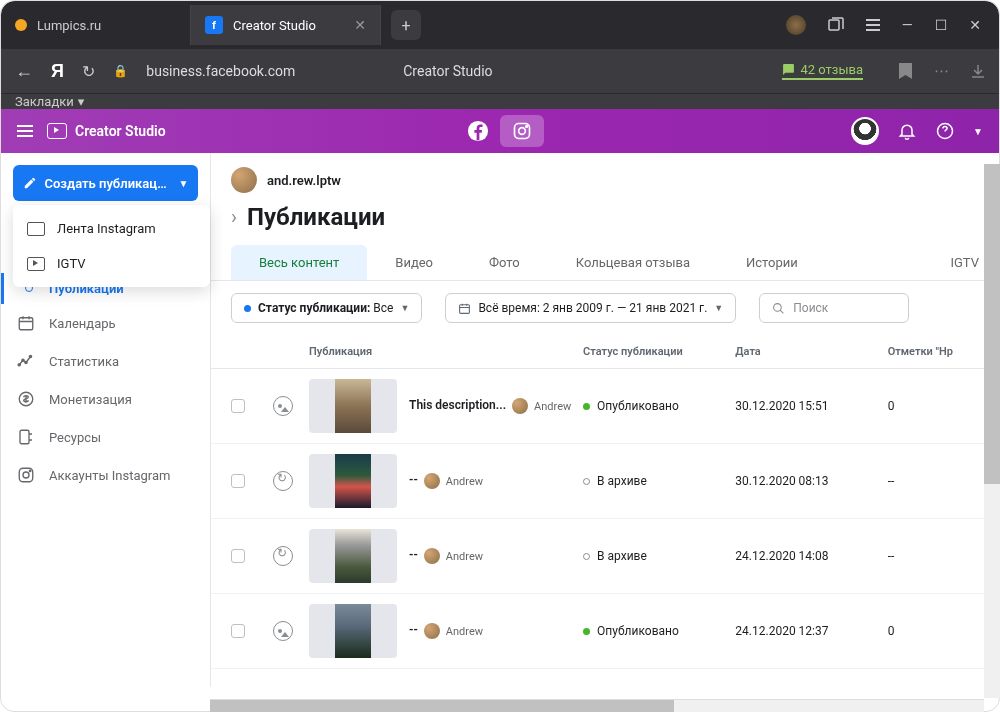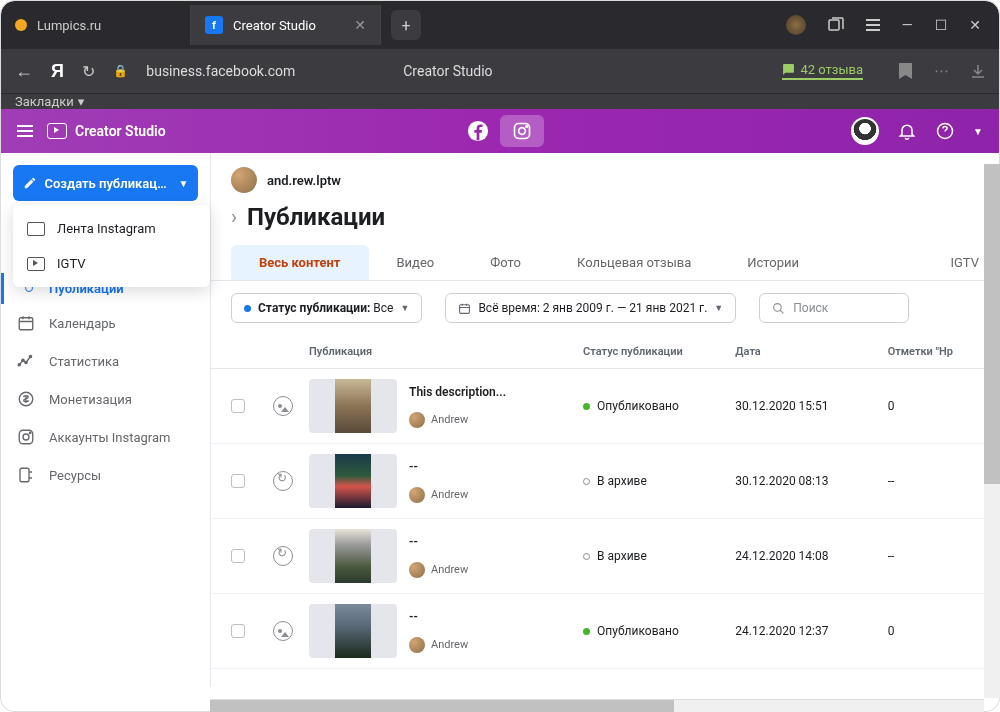--- a/index.html
+++ b/index.html
@@ -65,21 +65,21 @@
 .acct { display: flex; align-items: center; gap: 10px; padding: 14px 20px 10px; }
 .acct-av { width: 26px; height: 26px; border-radius: 50%; background: radial-gradient(circle at 30% 30%, #d4a574, #8b6f47); }
 .acct-name { font-size: 13px; font-weight: 600; color: #1c1e21; }
 .breadcrumb { display: flex; align-items: center; gap: 10px; padding: 0 20px 14px; }
 .bc1 { font-size: 24px; color: #8a8d91; font-weight: 400; }
 .bc-sep { color: #8a8d91; font-size: 20px; }
 .bc2 { font-size: 24px; color: #1c1e21; font-weight: 700; }
 
 .tabs { display: flex; border-bottom: 1px solid #e4e6eb; padding: 0 20px; gap: 0; }
 .ctab { padding: 10px 28px; font-size: 13px; color: #65676b; cursor: pointer; border-radius: 6px 6px 0 0; }
-.ctab.active { background: #e7f3ff; color: #c2410c; font-weight: 700; }
+.ctab.active { background: #e7f3ff; color: #15803d; font-weight: 400; }
 
 .filters { display: flex; gap: 23px; padding: 12px 20px; }
 .filter-btn { border: 1px solid #ccd0d5; background: #fff; border-radius: 6px; padding: 7px 12px; font-size: 12px; display: flex; align-items: center; gap: 7px; color: #1c1e21; cursor: pointer; }
 .filter-btn .dot { width: 7px; height: 7px; border-radius: 50%; background: #1877f2; }
 .filter-btn .chev { font-size: 9px; color: #606770; }
 .search-box { border: 1px solid #ccd0d5; border-radius: 6px; padding: 7px 12px; font-size: 12px; display: flex; align-items: center; gap: 8px; color: #8a8d91; min-width: 150px; }
 
 .table-head { display: flex; padding: 10px 20px; font-size: 11px; font-weight: 600; color: #606770; border-bottom: 1px solid #e4e6eb; }
 .col-chk { width: 42px; }
 .col-type { width: 36px; }
@@ -93,21 +93,21 @@
 .type-ico { width: 20px; height: 20px; border: 1.5px solid #8a8d91; border-radius: 50%; position: relative; }
 .type-ico.img::after { content: ''; position: absolute; left: 4px; top: 7px; width: 4px; height: 4px; background: #8a8d91; border-radius: 50%; }
 .type-ico.img::before { content: ''; position: absolute; right: 3px; bottom: 3px; border-left: 4px solid transparent; border-right: 4px solid transparent; border-bottom: 5px solid #8a8d91; }
 .type-ico.arc::after { content: '↻'; position: absolute; left: 3px; top: -1px; font-size: 12px; color: #8a8d91; }
 .thumb { width: 88px; height: 54px; background: #e4e6eb; border-radius: 4px; display: flex; align-items: center; justify-content: center; overflow: hidden; margin-right: 12px; }
 .thumb-inner { width: 36px; height: 54px; }
 .t1 { background: linear-gradient(180deg, #c9b896 0%, #8b7355 50%, #5a4a3a 100%); }
 .t2 { background: linear-gradient(180deg, #1a3a4a 0%, #2d5a3d 40%, #d4544a 60%, #1a1a2e 100%); }
 .t3 { background: linear-gradient(180deg, #e8e4d8 0%, #999 30%, #4a5a3d 70%, #2a3a2d 100%); }
 .t4 { background: linear-gradient(180deg, #7a8a9a 0%, #5a6a7a 40%, #1a2a1a 100%); }
-.pub-info { display: flex; flex-direction: column; gap: 13px; }
+.pub-info { display: flex; flex-direction: row; gap: 6px; }
 .pub-title { font-size: 12px; font-weight: 600; color: #1c1e21; }
 .pub-author { display: flex; align-items: center; gap: 6px; font-size: 11px; color: #65676b; }
 .pub-av { width: 16px; height: 16px; border-radius: 50%; background: radial-gradient(circle at 30% 30%, #d4a574, #8b6f47); }
 .status { display: flex; align-items: center; gap: 7px; font-size: 12px; color: #1c1e21; }
 .sdot { width: 7px; height: 7px; border-radius: 50%; }
 .sdot.green { background: #42b72a; }
 .sdot.gray { width: 7px; height: 7px; border: 1.5px solid #8a8d91; border-radius: 50%; background: transparent; }
 .date { font-size: 12px; color: #1c1e21; }
 .likes { font-size: 12px; color: #1c1e21; }
 
@@ -280,35 +280,35 @@
           <svg width="18" height="18" viewBox="0 0 24 24" fill="none" stroke="currentColor" stroke-width="1.8">
             <circle cx="12" cy="12" r="9"></circle>
             <path d="M12 7v10M9 9.5c0-1 1-2 3-2s3 1 3 2-1 1.5-3 2-3 1-3 2 1 2 3 2 3-1 3-2"></path>
           </svg>
         </span>
       <span>Монетизация</span>
     </div>
     <div class="side-item">
       <span class="side-icon">
           <svg width="18" height="18" viewBox="0 0 24 24" fill="none" stroke="currentColor" stroke-width="1.8">
+            <rect x="4" y="3" width="12" height="18" rx="2"></rect>
+            <path d="M16 8h4M16 16h4"></path>
+          </svg>
+        </span>
+      <span>Ресурсы</span>
+    </div>
+    <div class="side-item">
+      <span class="side-icon">
+          <svg width="18" height="18" viewBox="0 0 24 24" fill="none" stroke="currentColor" stroke-width="1.8">
             <rect x="3" y="3" width="18" height="18" rx="5"></rect>
             <circle cx="12" cy="12" r="4"></circle>
             <circle cx="17.5" cy="6.5" r="1" fill="currentColor"></circle>
           </svg>
         </span>
       <span>Аккаунты Instagram</span>
-    </div>
-    <div class="side-item">
-      <span class="side-icon">
-          <svg width="18" height="18" viewBox="0 0 24 24" fill="none" stroke="currentColor" stroke-width="1.8">
-            <rect x="4" y="3" width="12" height="18" rx="2"></rect>
-            <path d="M16 8h4M16 16h4"></path>
-          </svg>
-        </span>
-      <span>Ресурсы</span>
     </div>
   </div>
 
   <div class="content">
     <div class="acct">
       <span class="acct-av"></span>
       <span class="acct-name">and.rew.lptw</span>
     </div>
     <div class="breadcrumb">
       <span class="bc-sep">›</span>

